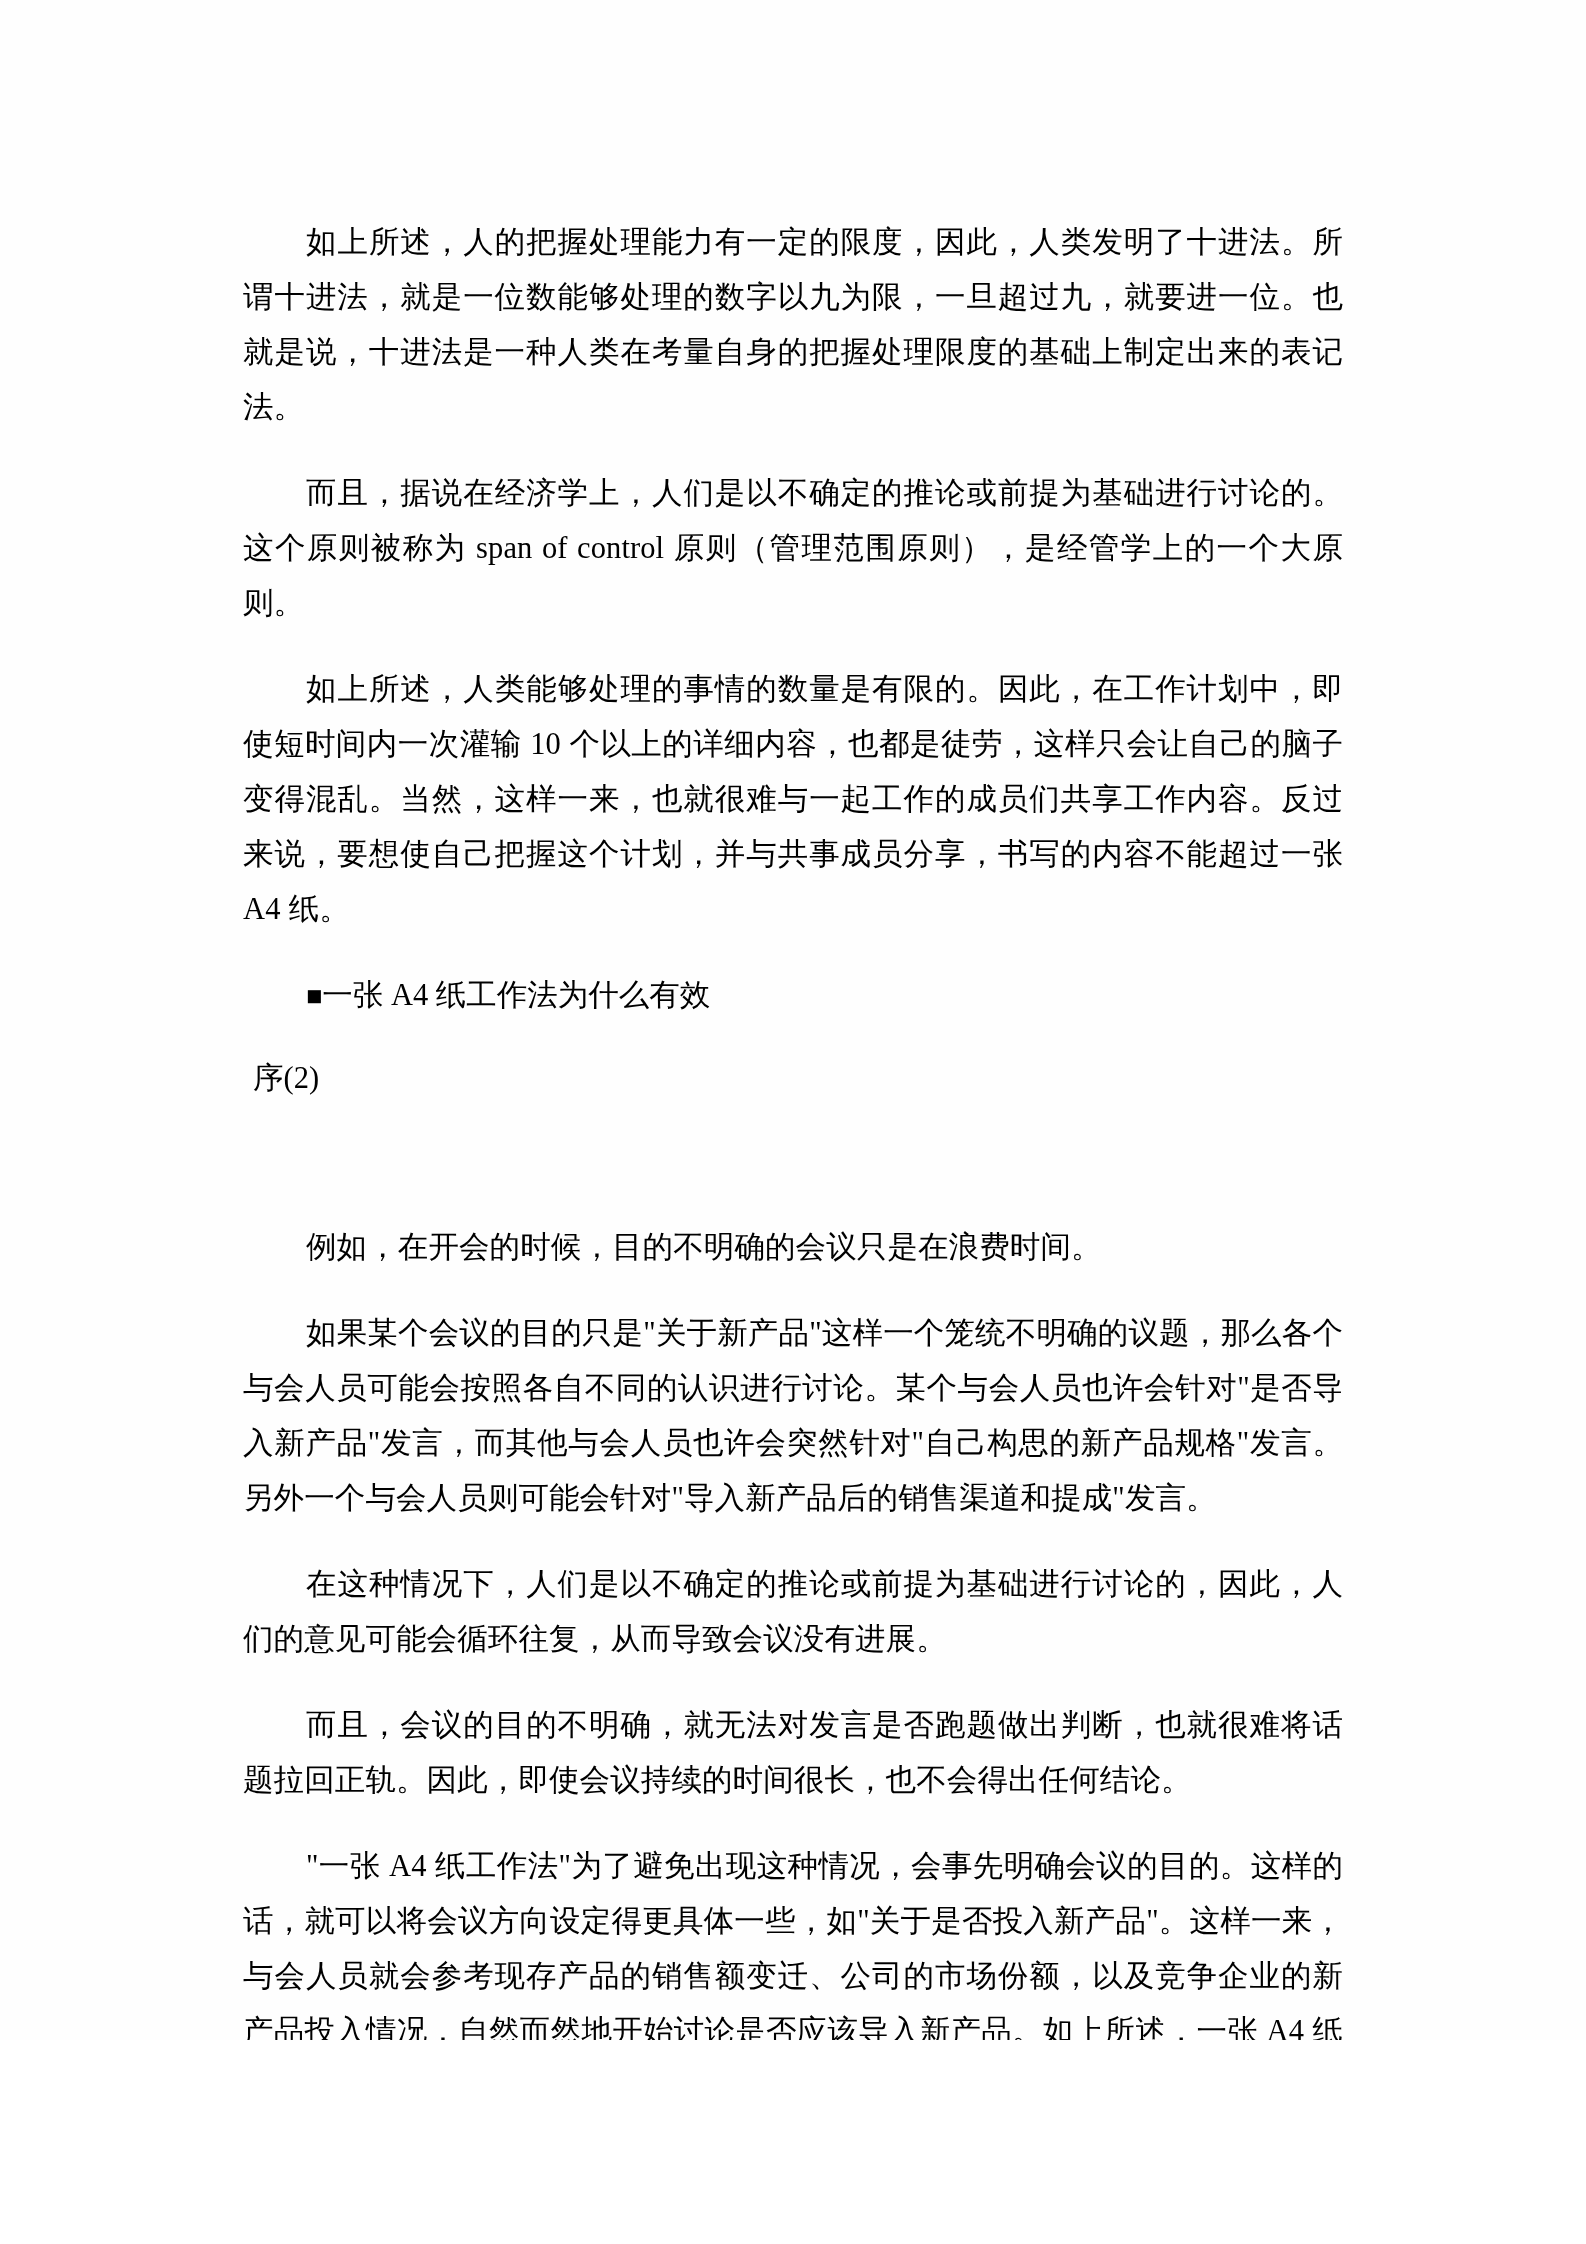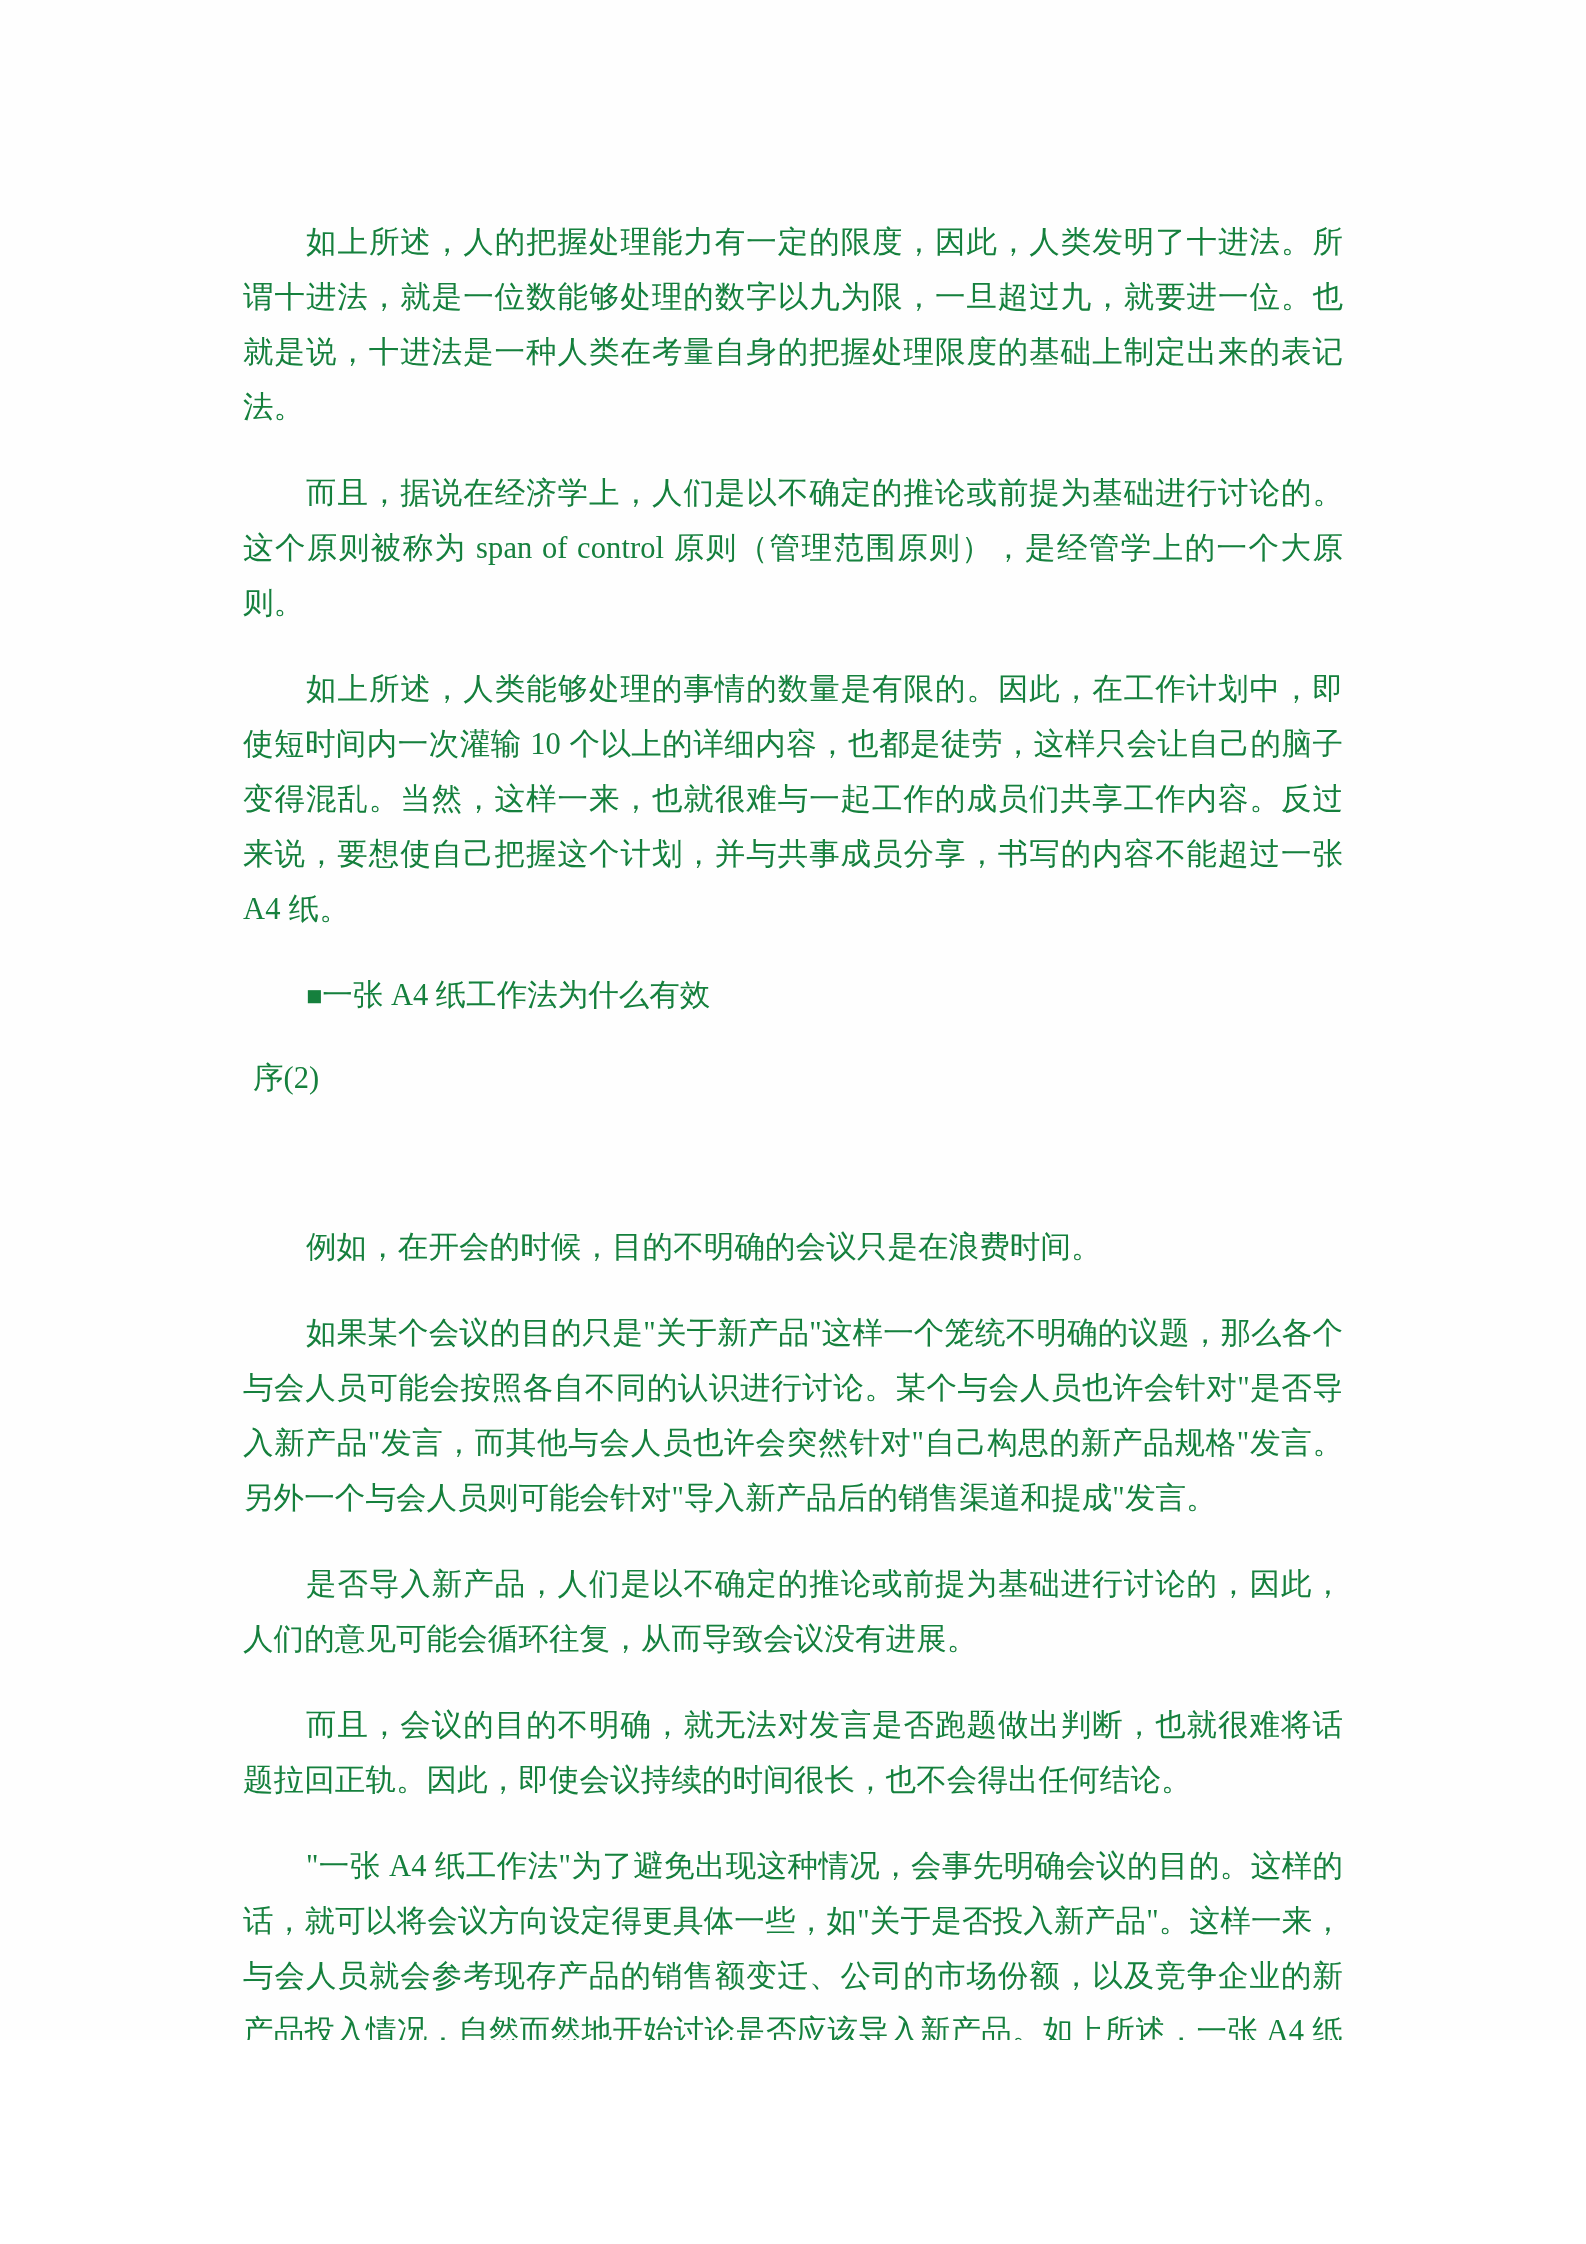--- a/index.html
+++ b/index.html
@@ -8,21 +8,21 @@
     background: #ffffff;
   }
   .page {
     position: relative;
     width: 1586px;
     height: 2040px;
     background: #fefefe;
     margin: 0 auto;
     overflow: hidden;
     font-family: "Liberation Serif", "DejaVu Serif", serif;
-    color: #15803d;
+    color: #000000;
   }
   .content {
     position: absolute;
     left: 243px;
     top: 215px;
     width: 1100px;
   }
   p.para {
     margin: 0 0 31px 0;
     font-size: 30.5px;
@@ -77,20 +77,20 @@
 
 
     <p class="pagemark">序(2)</p>
 
     <div class="gap-block"></div>
 
     <p class="para">例如，在开会的时候，目的不明确的会议只是在浪费时间。</p>
 
     <p class="para">如果某个会议的目的只是"关于新产品"这样一个笼统不明确的议题，那么各个与会人员可能会按照各自不同的认识进行讨论。某个与会人员也许会针对"是否导入新产品"发言，而其他与会人员也许会突然针对"自己构思的新产品规格"发言。另外一个与会人员则可能会针对"导入新产品后的销售渠道和提成"发言。</p>
 
-    <p class="para">是否导入新产品，人们是以不确定的推论或前提为基础进行讨论的，因此，人们的意见可能会循环往复，从而导致会议没有进展。</p>
+    <p class="para">在这种情况下，人们是以不确定的推论或前提为基础进行讨论的，因此，人们的意见可能会循环往复，从而导致会议没有进展。</p>
 
     <p class="para">而且，会议的目的不明确，就无法对发言是否跑题做出判断，也就很难将话题拉回正轨。因此，即使会议持续的时间很长，也不会得出任何结论。</p>
 
     <p class="para">"一张 A4 纸工作法"为了避免出现这种情况，会事先明确会议的目的。这样的话，就可以将会议方向设定得更具体一些，如"关于是否投入新产品"。这样一来，与会人员就会参考现存产品的销售额变迁、公司的市场份额，以及竞争企业的新产品投入情况，自然而然地开始讨论是否应该导入新产品。如上所述，一张 A4 纸工作法不仅具有提高自我工作效率的优点，还具有使整个工作单位实现效率化办公的优点。</p>
 
   </div>
 </div>
 
 </body></html>

